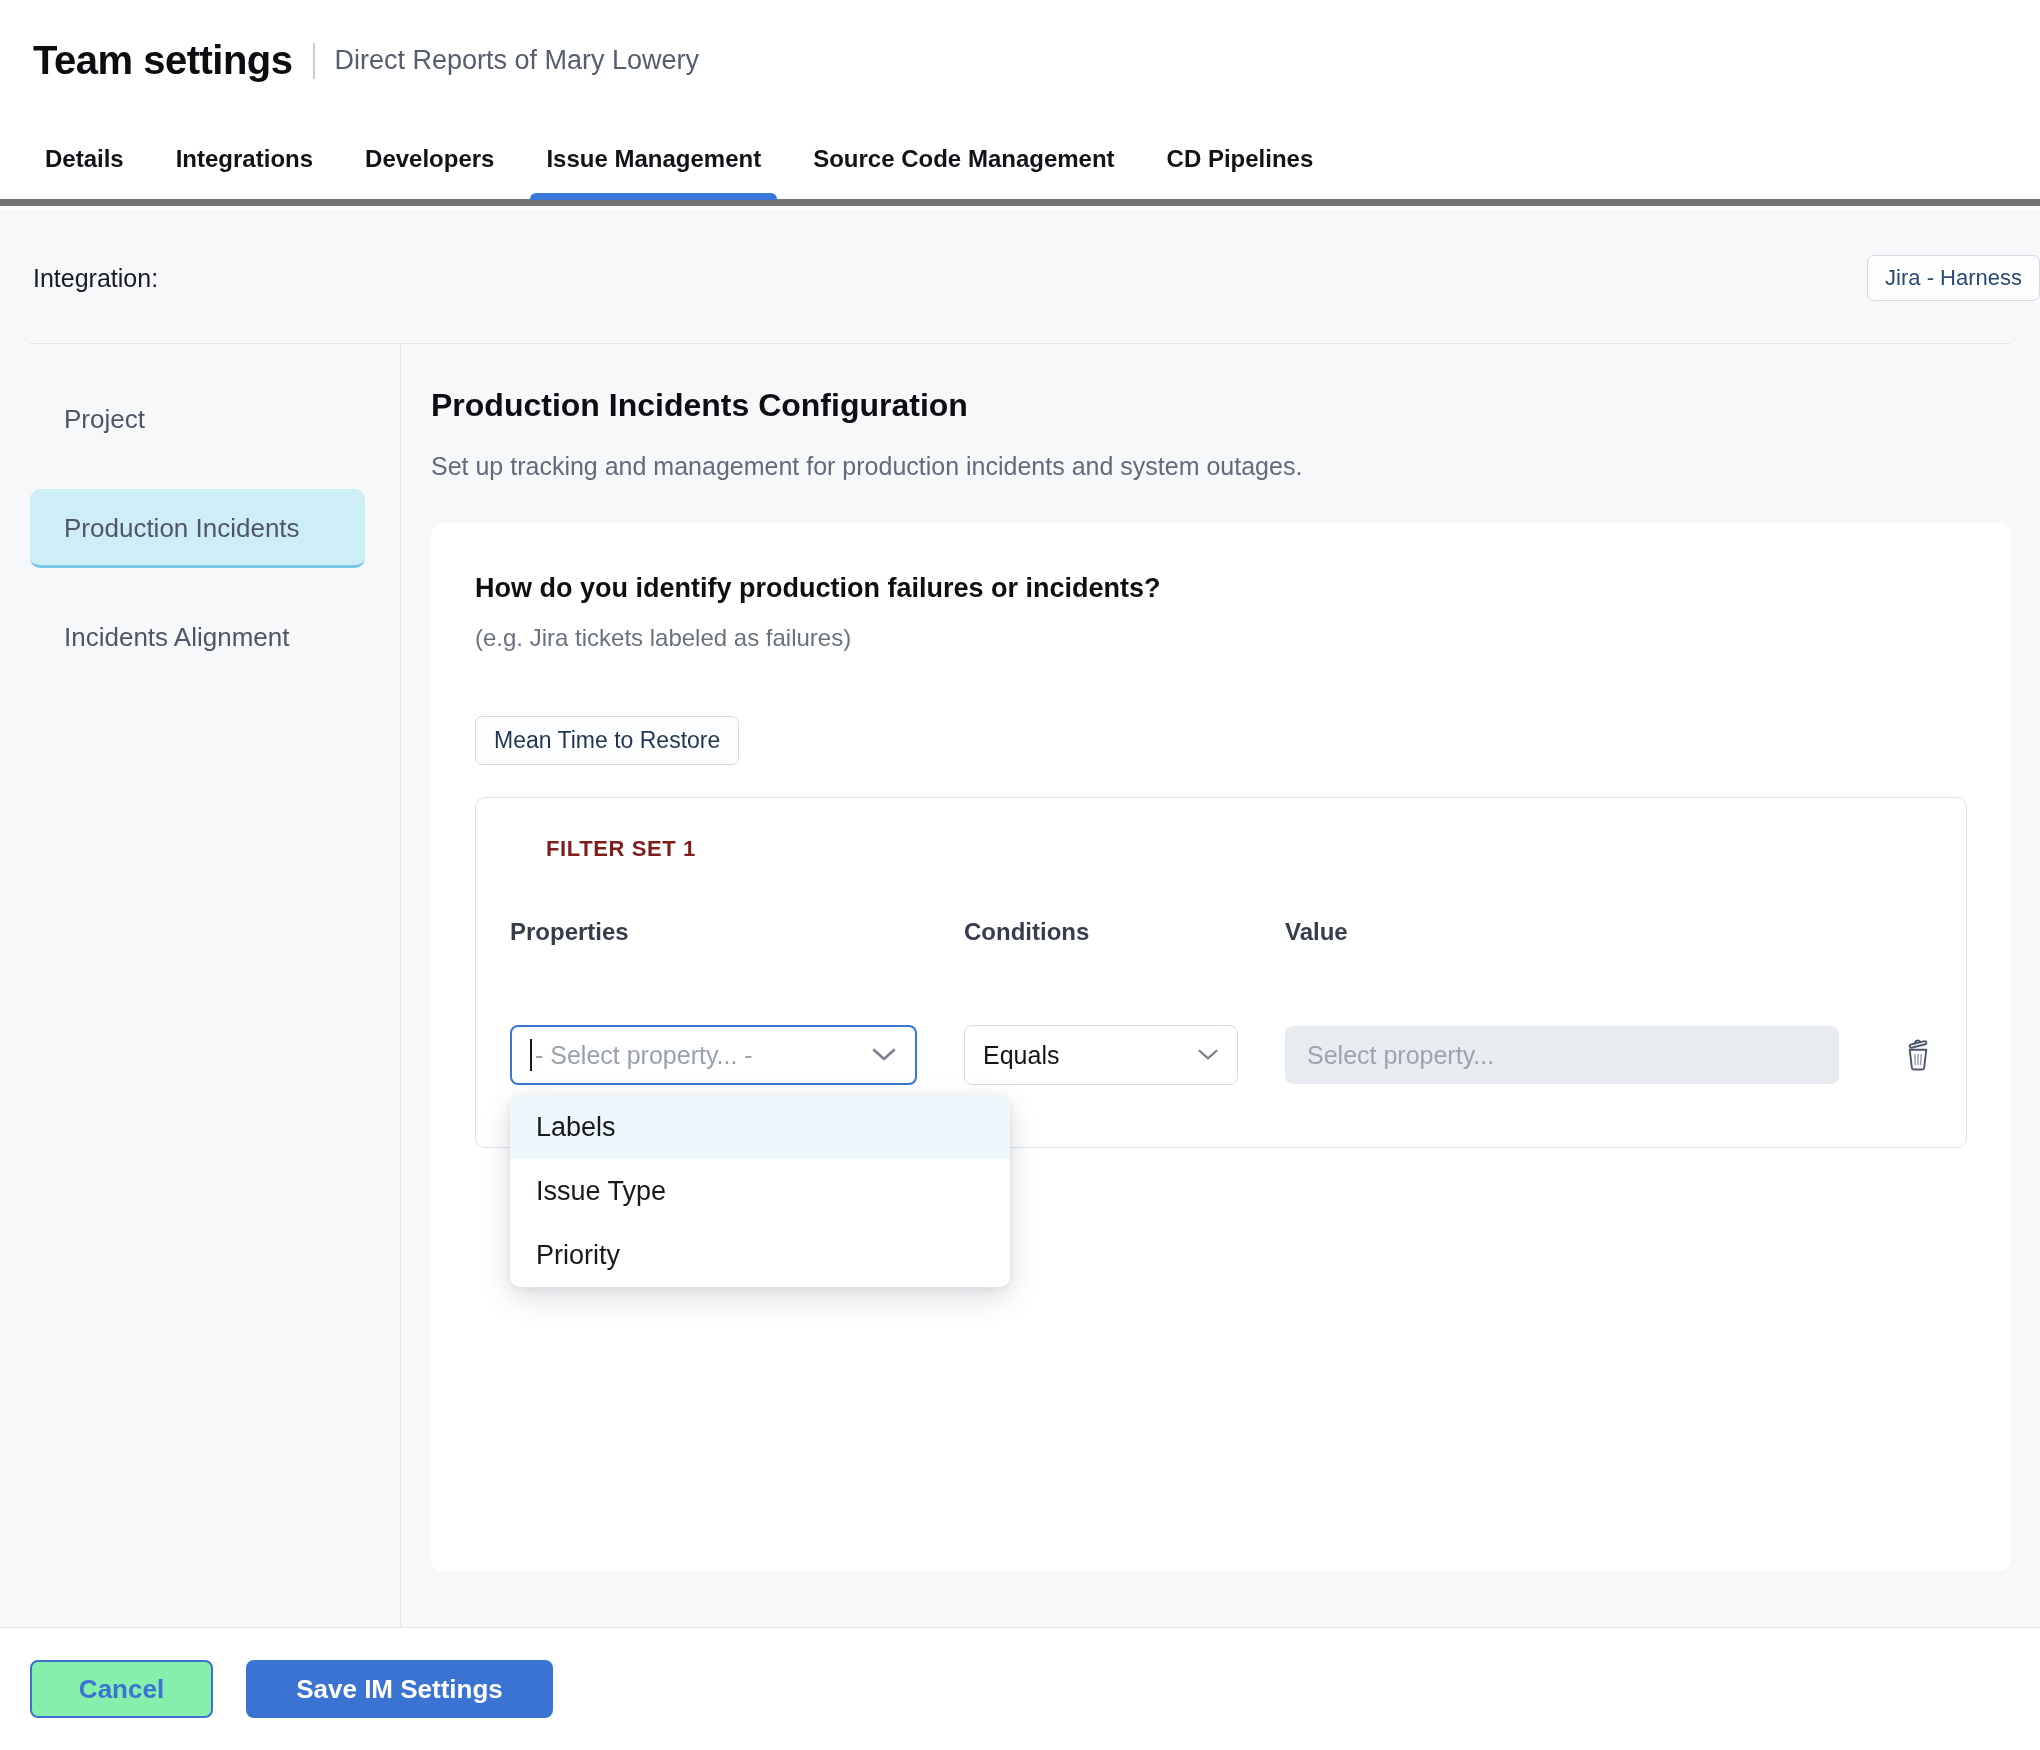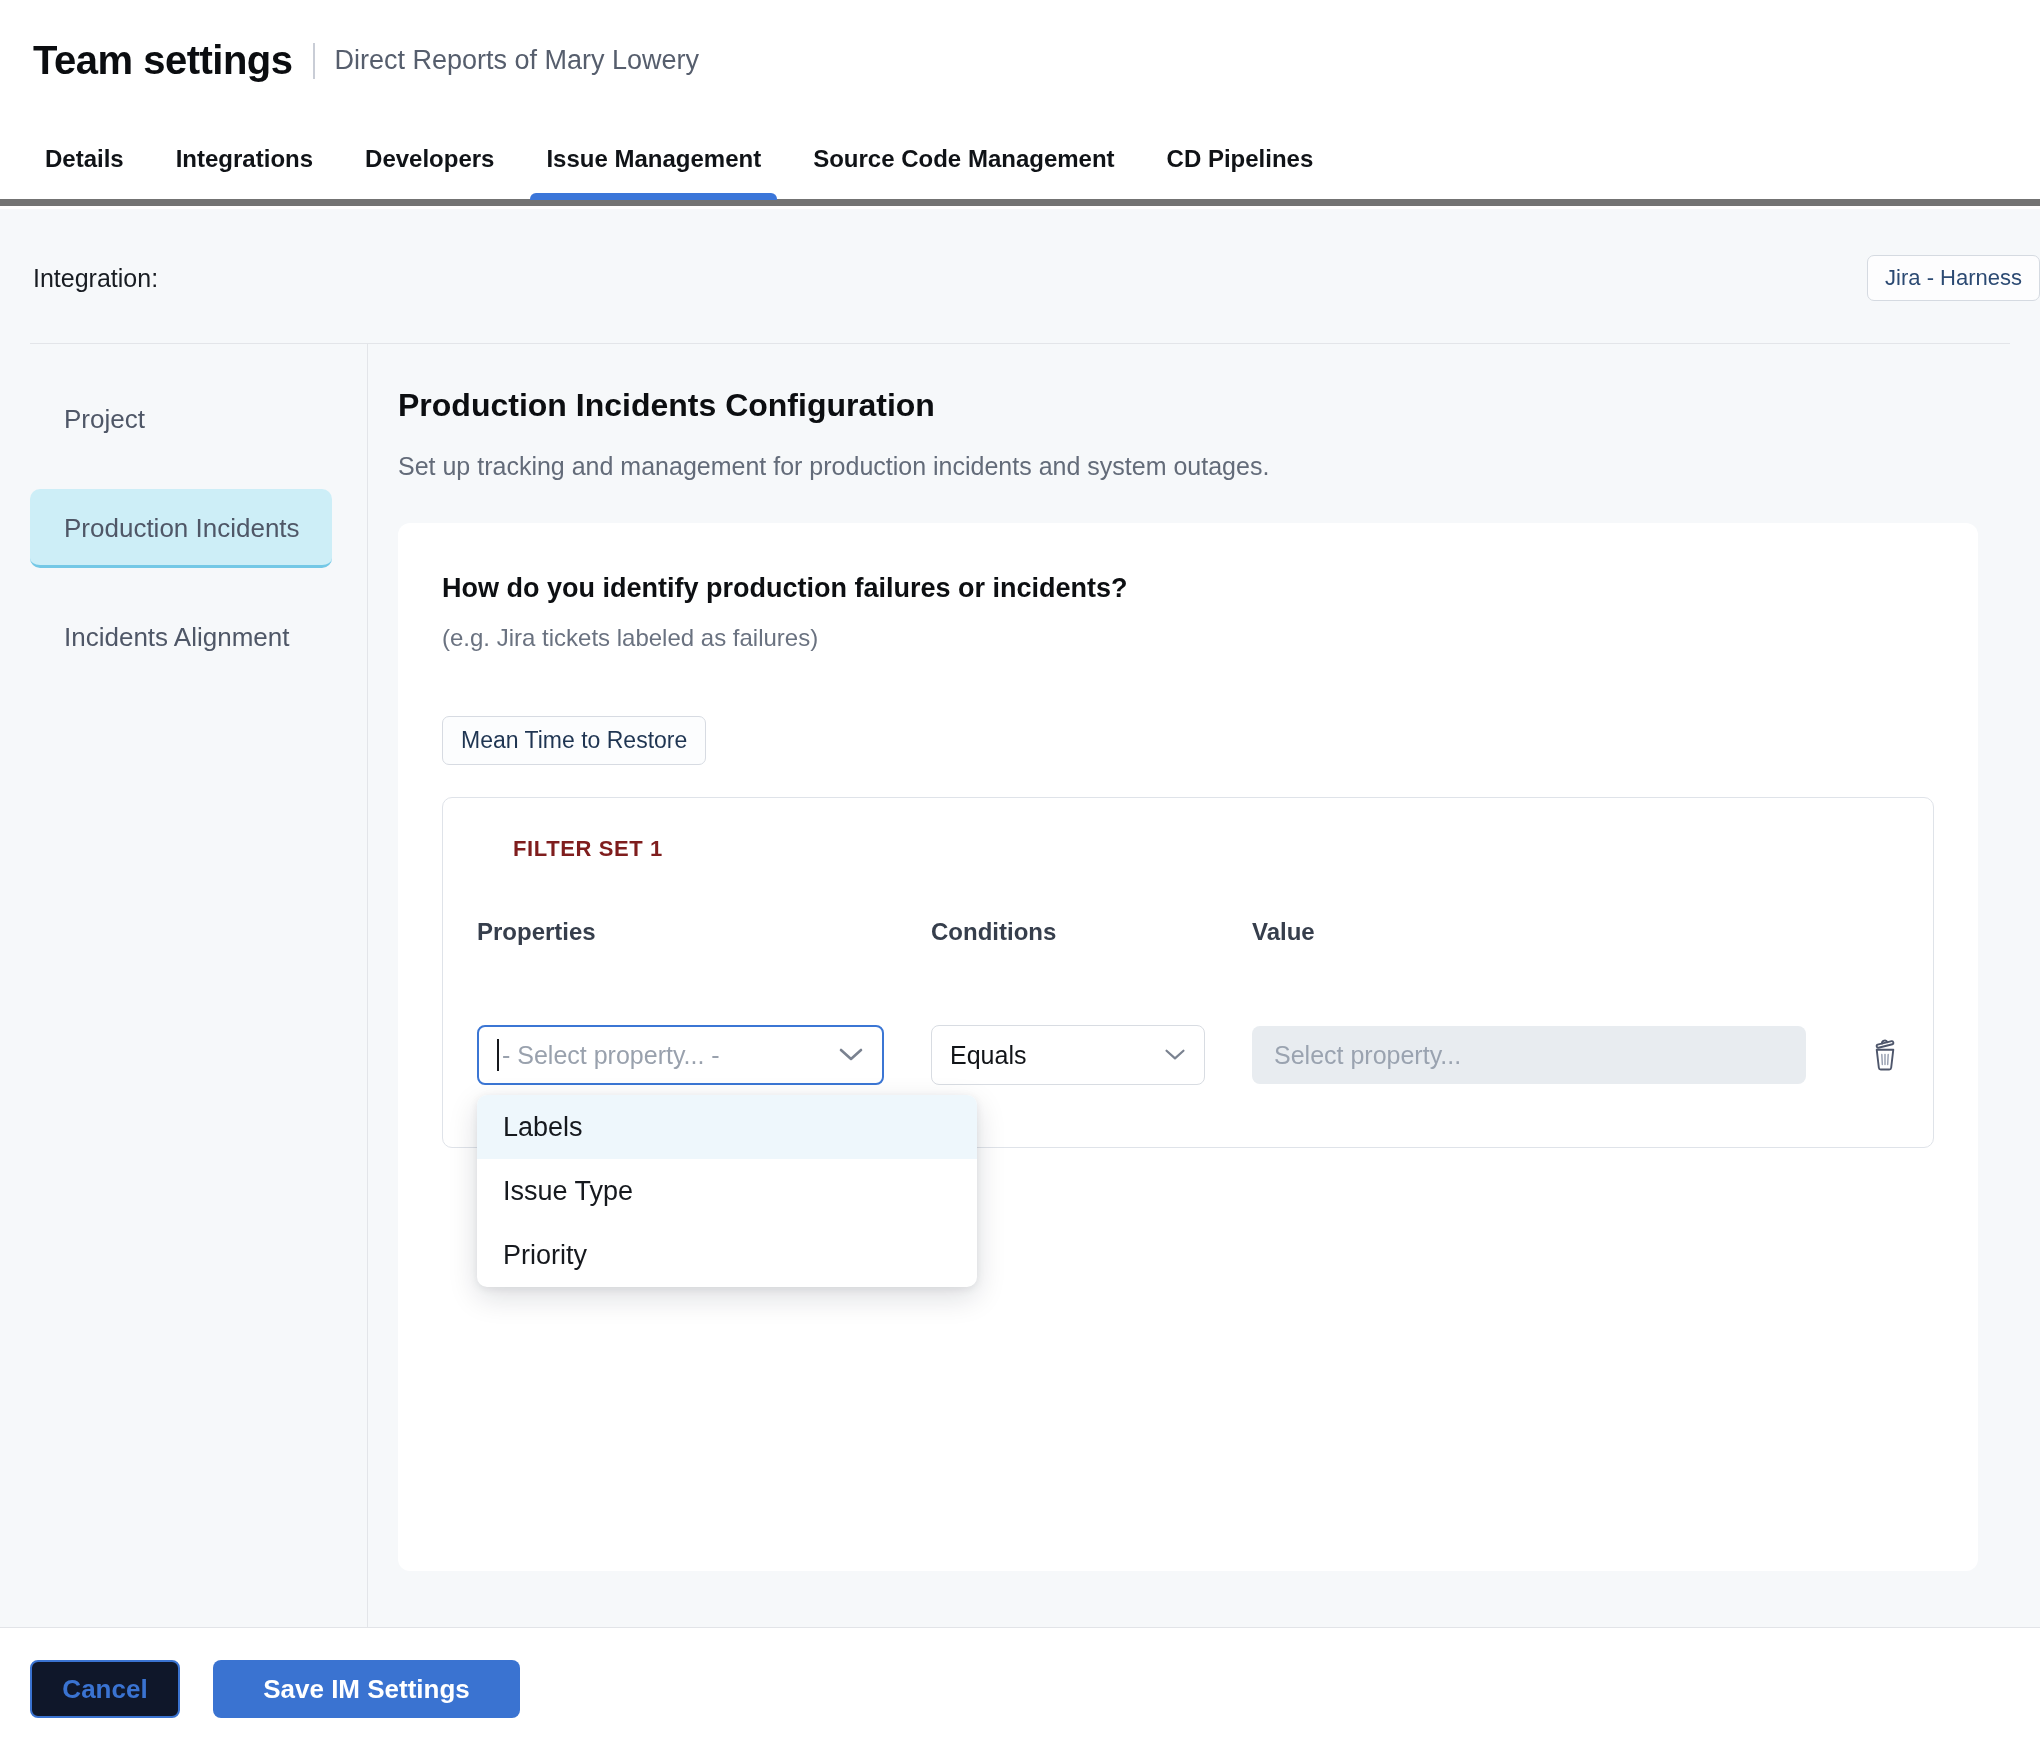--- a/index.html
+++ b/index.html
@@ -41,21 +41,21 @@
   .sidebar { width:448px; border-right:1px solid #e3e5e9; padding:36px 35px 0 30px; }
   .side-item {
     font-size:26px; color:#4f5767; padding:24px 0 24px 34px; border-radius:10px;
     margin-bottom:30px; cursor:pointer;
   }
   .side-item.active {
     background:#cdeef7; border-bottom:3px solid #74c8e6; padding-bottom:21px;
   }
 
   
-  .main { flex:1; padding:43px 62px 0 30px; }
+  .main { flex:1; padding:43px 29px 0 30px; }
   .main-title { font-size:32px; font-weight:700; color:#0c0e11; }
   .main-subtitle { font-size:25px; color:#636b79; margin-top:28px; }
 
   .card { background:#ffffff; border-radius:12px; margin-top:42px; padding:50px 44px; height:1048px; }
   .question { font-size:27px; font-weight:700; color:#0d0f12; }
   .hint { font-size:24px; color:#6a7280; margin-top:20px; }
   .metric-chip {
     display:inline-block; margin-top:64px; font-size:23px; color:#1f3552;
     background:#fcfdfe; border:1px solid #d7dbe2; border-radius:7px; padding:10px 18px; cursor:pointer;
   }
@@ -83,21 +83,21 @@
     position:absolute; top:70px; left:0; width:500px; background:#ffffff; border-radius:10px;
     box-shadow:0 10px 30px rgba(16,24,40,.14), 0 2px 8px rgba(16,24,40,.08);
     overflow:hidden; z-index:20;
   }
   .dropdown-item { height:64px; display:flex; align-items:center; padding:0 26px; font-size:27px; color:#16191e; cursor:pointer; }
   .dropdown-item.highlighted { background:#eef7fc; }
 
   
   .footer { height:123px; background:#ffffff; border-top:1px solid #e2e4e8; padding:32px 0 0 30px; display:flex; }
   .btn { height:58px; border-radius:8px; font-size:26px; font-weight:700; cursor:pointer; font-family:inherit; }
-  .btn-cancel { width:150px; background:#0f172a; border:2px solid #3a73d1; color:#3a73d1; }
+  .btn-cancel { width:183px; background:#86efac; border:2px solid #3a73d1; color:#3a73d1; }
   .btn-save { width:307px; margin-left:33px; background:#3a73d1; border:none; color:#ffffff; }
 </style>
 </head>
 <body>
 
 <div class="header">
   <div class="title-row">
     <div class="page-title">Team settings</div>
     <div class="title-sep"></div>
     <div class="page-subtitle">Direct Reports of Mary Lowery</div>

